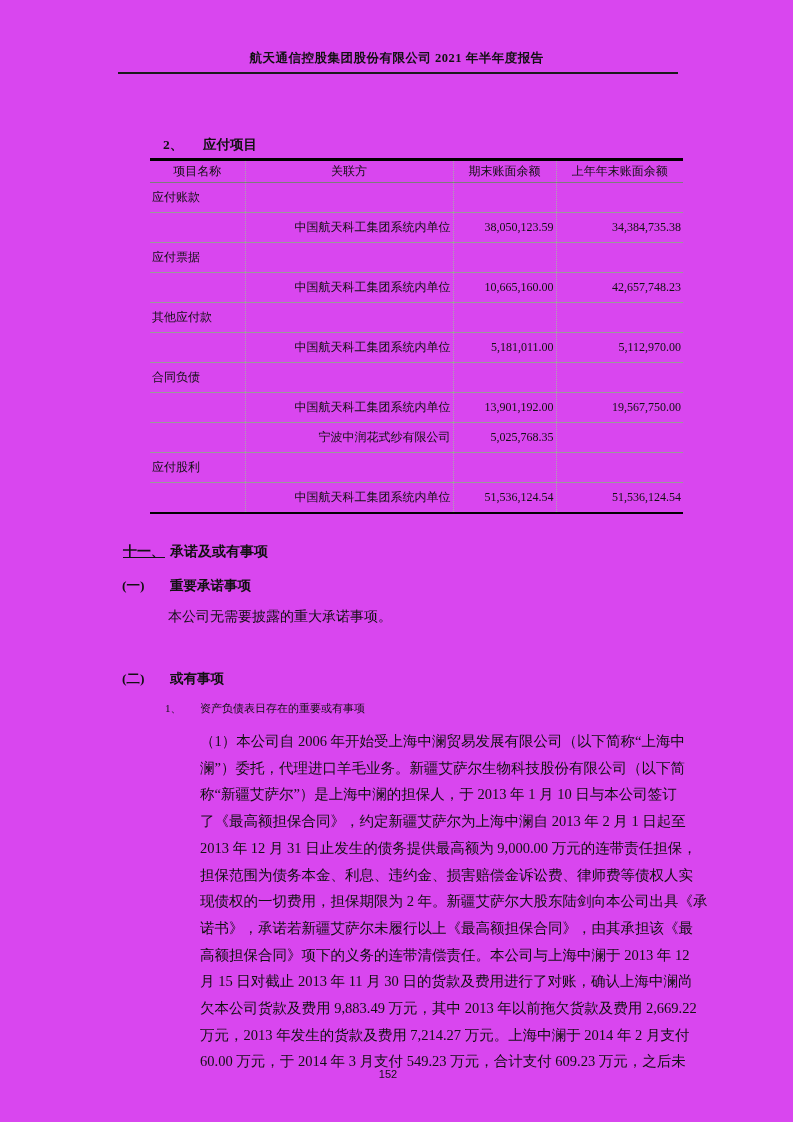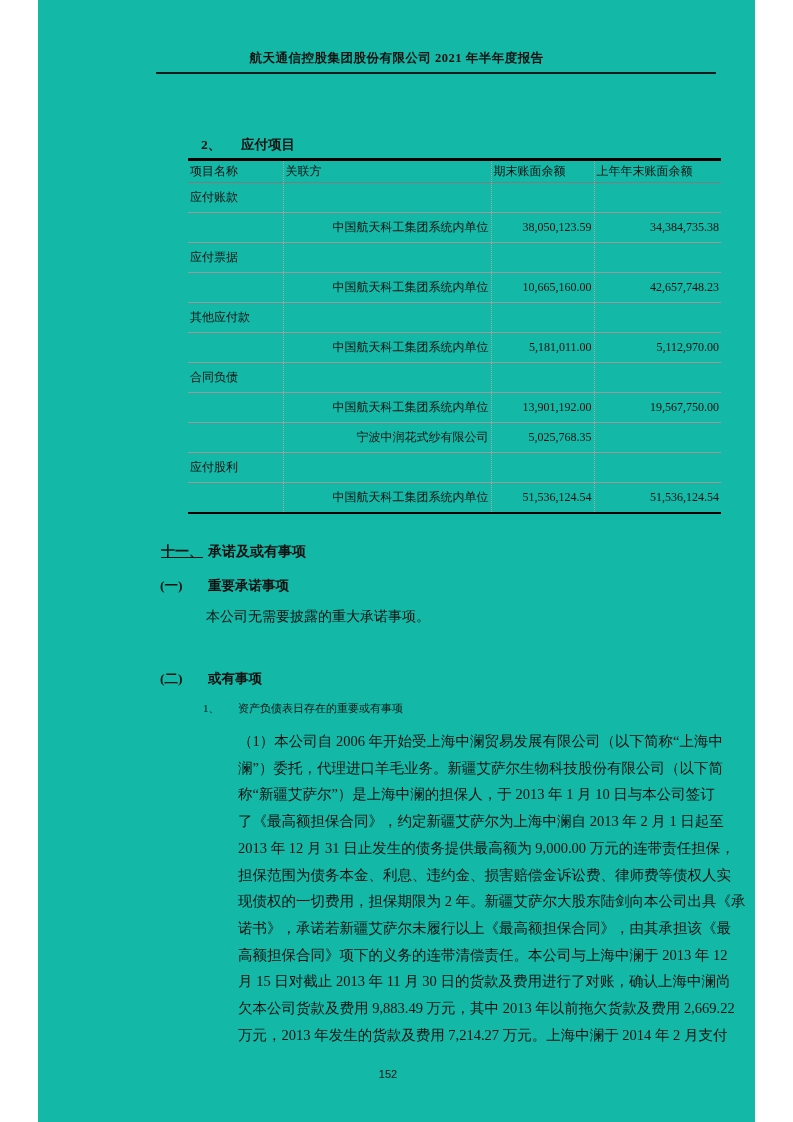--- a/index.html
+++ b/index.html
@@ -3,23 +3,23 @@
 <meta charset="utf-8">
 <style>
   html, body {
     margin: 0; padding: 0;
     background: #ffffff;
     font-family: "Liberation Serif", "DejaVu Serif", serif;
     color: #111111;
   }
   .page {
     position: relative;
-    width: 717px; height: 1122px;
+    width: 793px; height: 1122px;
     margin: 0 auto;
-    background: #14b8a6;
+    background: #d946ef;
     overflow: hidden;
   }
 
   
   .doc-header {
     padding-top: 50px;
     text-align: center;
     font-size: 12.5px;
     font-weight: bold;
     letter-spacing: 0.5px;
@@ -49,21 +49,21 @@
     border-collapse: collapse;
     table-layout: fixed;
     width: 533px;
     border-top: 3px solid #000000;
     border-bottom: 2.5px solid #000000;
     font-size: 12px;
   }
   table.payables th {
     height: 19px;
     font-weight: normal;
-    text-align: left;
+    text-align: center;
     border-bottom: 1px solid #7d7d7d;
     padding: 1px 2px;
   }
   table.payables td {
     height: 27px;
     border-bottom: 1px solid #9a9a9a;
     padding: 1px 2px;
     vertical-align: middle;
     white-space: nowrap;
     overflow: hidden;
@@ -251,17 +251,18 @@
       <div class="para-line">称“新疆艾萨尔”）是上海中澜的担保人，于 2013 年 1 月 10 日与本公司签订</div>
       <div class="para-line">了《最高额担保合同》，约定新疆艾萨尔为上海中澜自 2013 年 2 月 1 日起至</div>
       <div class="para-line">2013 年 12 月 31 日止发生的债务提供最高额为 9,000.00 万元的连带责任担保，</div>
       <div class="para-line">担保范围为债务本金、利息、违约金、损害赔偿金诉讼费、律师费等债权人实</div>
       <div class="para-line">现债权的一切费用，担保期限为 2 年。新疆艾萨尔大股东陆剑向本公司出具《承</div>
       <div class="para-line">诺书》，承诺若新疆艾萨尔未履行以上《最高额担保合同》，由其承担该《最</div>
       <div class="para-line">高额担保合同》项下的义务的连带清偿责任。本公司与上海中澜于 2013 年 12</div>
       <div class="para-line">月 15 日对截止 2013 年 11 月 30 日的货款及费用进行了对账，确认上海中澜尚</div>
       <div class="para-line">欠本公司货款及费用 9,883.49 万元，其中 2013 年以前拖欠货款及费用 2,669.22</div>
       <div class="para-line">万元，2013 年发生的货款及费用 7,214.27 万元。上海中澜于 2014 年 2 月支付</div>
+      <div class="para-line">60.00 万元，于 2014 年 3 月支付 549.23 万元，合计支付 609.23 万元，之后未</div>
     </div>
 
   <div class="page-footer">152</div>
 
 </div>
 
 </body></html>

